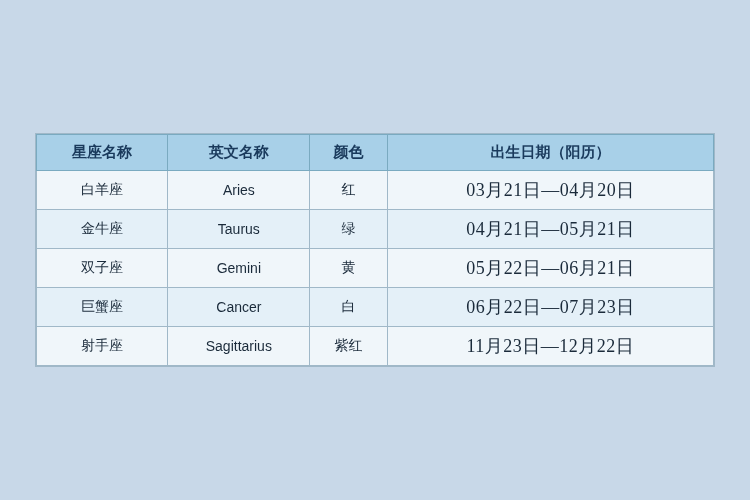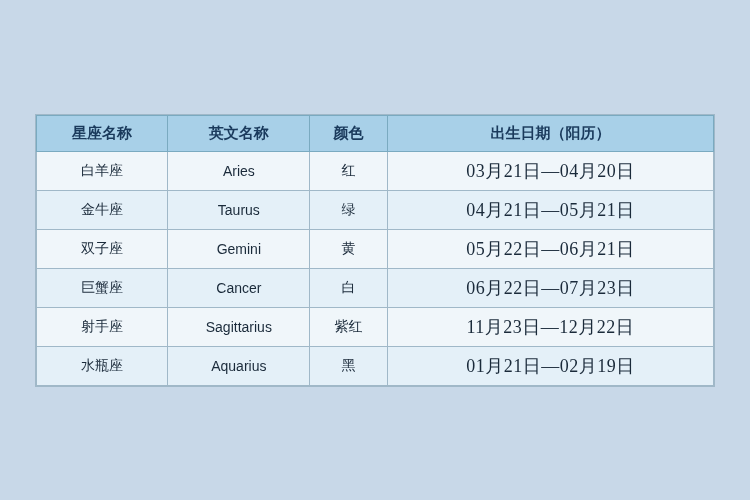--- a/index.html
+++ b/index.html
@@ -106,21 +106,15 @@
           <td>Cancer</td>
           <td>白</td>
           <td>06月22日—07月23日</td>
         </tr>
         <tr>
           <td>射手座</td>
           <td>Sagittarius</td>
           <td>紫红</td>
           <td>11月23日—12月22日</td>
         </tr>
-        <tr>
-          <td>水瓶座</td>
-          <td>Aquarius</td>
-          <td>黑</td>
-          <td>01月21日—02月19日</td>
-        </tr>
       </tbody>
   </table>
 </div>
 
 </body></html>

